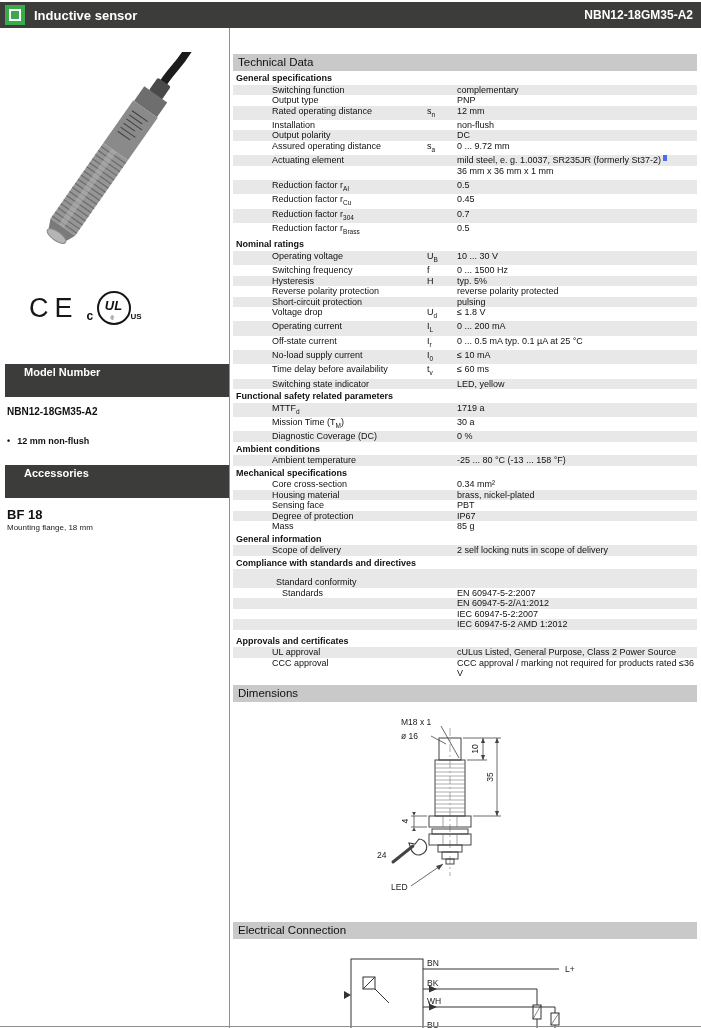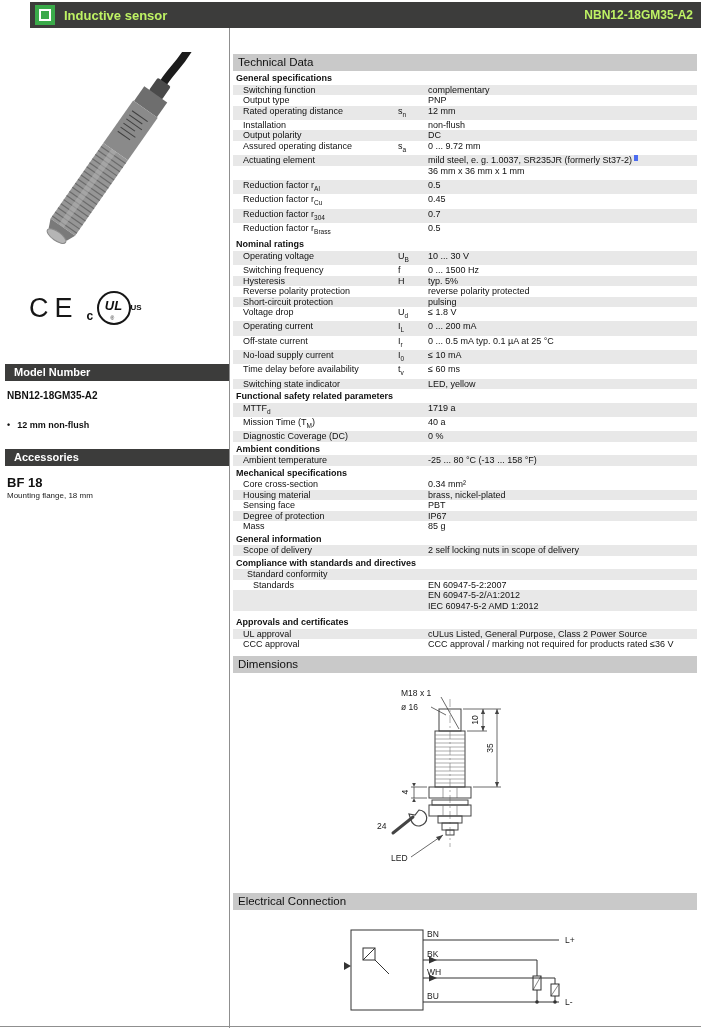--- a/index.html
+++ b/index.html
@@ -1,57 +1,57 @@
 <!DOCTYPE html>
 <html><head>
 <meta charset="utf-8">
 <style>
   html,body{margin:0;padding:0;background:#fff;}
   .page{width:701px;height:1028px;position:relative;overflow:hidden;background:#fff;
         font-family:"Liberation Sans",sans-serif;color:#111;}
   
-  .topbar{position:absolute;top:2px;left:0;right:0;height:26px;background:#3c3c3b;color:#bef264;
-          display:flex;align-items:center;margin-left:30px;}
+  .topbar{position:absolute;top:2px;left:0;right:0;height:26px;background:#3c3c3b;color:#ffffff;
+          display:flex;align-items:center;}
   .logo{width:20px;height:20px;background:#3aaa4a;margin:0 9px 0 5px;position:relative;flex-shrink:0;}
   .logo-inner{position:absolute;inset:4px;border:2px solid #fff;}
   .topbar-title{font-weight:bold;font-size:13px;}
   .topbar-part{margin-left:auto;font-weight:bold;font-size:12px;padding-right:8px;}
   
   .content{position:absolute;top:28px;left:0;right:0;bottom:0;display:flex;}
   aside{width:230px;flex-shrink:0;border-right:1px solid #8f8f8f;box-sizing:border-box;
         padding:24px 0 0 5px;}
   main{flex:1;box-sizing:border-box;padding:26px 4px 0 3px;min-width:0;}
   
   .photo{height:220px;}
   .marks{display:flex;align-items:center;gap:18px;margin:16px 0 36px 24px;height:40px;}
   .ce{font-size:27px;letter-spacing:6px;color:#161616;}
   .ulmark{position:relative;width:34px;height:34px;}
   .ul-circle{position:absolute;left:0;top:0;width:30px;height:30px;border:2px solid #161616;
              border-radius:50%;text-align:center;}
   .ul-core{font-weight:bold;font-style:italic;font-size:13px;line-height:26px;}
   .ul-c{position:absolute;left:-10px;bottom:2px;font-weight:bold;font-size:12px;}
-  .ul-us{position:absolute;right:-11px;bottom:13px;font-weight:bold;font-size:8px;text-align:right;}
+  .ul-us{position:absolute;right:-11px;bottom:4px;font-weight:bold;font-size:8px;text-align:right;}
   .ul-reg{position:absolute;left:12px;top:22px;font-size:5px;}
-  .side-bar{background:#3c3c3b;color:#fff;font-weight:bold;font-size:11px;height:17px;
-            line-height:17px;padding-left:9px;}
+  .side-bar{background:#3c3c3b;color:#fff;font-weight:bold;font-size:11px;height:33px;
+            line-height:17px;padding-left:19px;}
   .model-value{font-weight:bold;font-size:10px;margin:9px 0 18px 2px;}
   .feat-list{list-style:none;margin:9px 0 18px 2px;padding:0;}
   .feat-item{font-size:9px;font-weight:bold;display:flex;gap:7px;line-height:12px;}
   .acc-name{font-weight:bold;font-size:13px;margin:9px 0 1px 2px;}
   .acc-desc{font-size:8px;margin-left:2px;color:#222;}
   
   .section-bar{background:#c9c9c9;font-weight:normal;font-size:11.5px;height:17px;line-height:17px;
                padding-left:5px;color:#101010;}
   #tech-table{margin-top:2px;}
-  .trow{display:flex;font-size:9px;line-height:10.5px;min-height:10.5px;}
+  .trow{display:flex;font-size:9px;line-height:10.5px;min-height:10.5px;padding-left:29px;}
   .trow.alt{background:#e8e8e8;}
   .thead{font-weight:bold;padding-left:3px;background:#fff;line-height:11.5px;min-height:11.5px;
          margin-top:2px;}
   .cell-label{width:165px;padding-left:10px;box-sizing:border-box;flex-shrink:0;}
-  .cell-label.ind1{padding-left:14px;}
+  .cell-label.ind1{padding-left:14px;margin-top:8px;}
   .cell-label.ind2{padding-left:20px;}
   .cell-sym{width:30px;flex-shrink:0;}
   .cell-val{flex:1;}
   .trow sub{font-size:6.5px;}
   .note{display:inline-block;width:4px;height:6px;background:#4d6df0;margin-left:2px;
         vertical-align:2px;}
   .tspacer{height:4px;}
   .dim-figure{margin-top:6px;}
   .dim-figure svg{display:block;margin:0 auto;}
   .elec-figure{margin-top:10px;padding-left:108px;}
@@ -269,21 +269,21 @@
           </div>
           <div class="trow thead">Functional safety related parameters</div>
           <div class="trow alt">
             <div class="cell-label">MTTF<sub>d</sub></div>
             <div class="cell-sym"></div>
             <div class="cell-val">1719 a</div>
           </div>
           <div class="trow">
             <div class="cell-label">Mission Time (T<sub>M</sub>)</div>
             <div class="cell-sym"></div>
-            <div class="cell-val">40 a</div>
+            <div class="cell-val">30 a</div>
           </div>
           <div class="trow alt">
             <div class="cell-label">Diagnostic Coverage (DC)</div>
             <div class="cell-sym"></div>
             <div class="cell-val">0 %</div>
           </div>
           <div class="trow thead">Ambient conditions</div>
           <div class="trow alt">
             <div class="cell-label">Ambient temperature</div>
             <div class="cell-sym"></div>
@@ -329,20 +329,25 @@
           </div>
           <div class="trow">
             <div class="cell-label ind2">Standards</div>
             <div class="cell-sym"></div>
             <div class="cell-val">EN 60947-5-2:2007</div>
           </div>
           <div class="trow alt">
             <div class="cell-label ind2"></div>
             <div class="cell-sym"></div>
             <div class="cell-val">EN 60947-5-2/A1:2012</div>
+          </div>
+          <div class="trow">
+            <div class="cell-label ind2"></div>
+            <div class="cell-sym"></div>
+            <div class="cell-val">IEC 60947-5-2:2007</div>
           </div>
           <div class="trow alt">
             <div class="cell-label ind2"></div>
             <div class="cell-sym"></div>
             <div class="cell-val">IEC 60947-5-2 AMD 1:2012</div>
           </div>
           <div class="tspacer"></div>
           <div class="trow thead">Approvals and certificates</div>
           <div class="trow alt">
             <div class="cell-label">UL approval</div>

